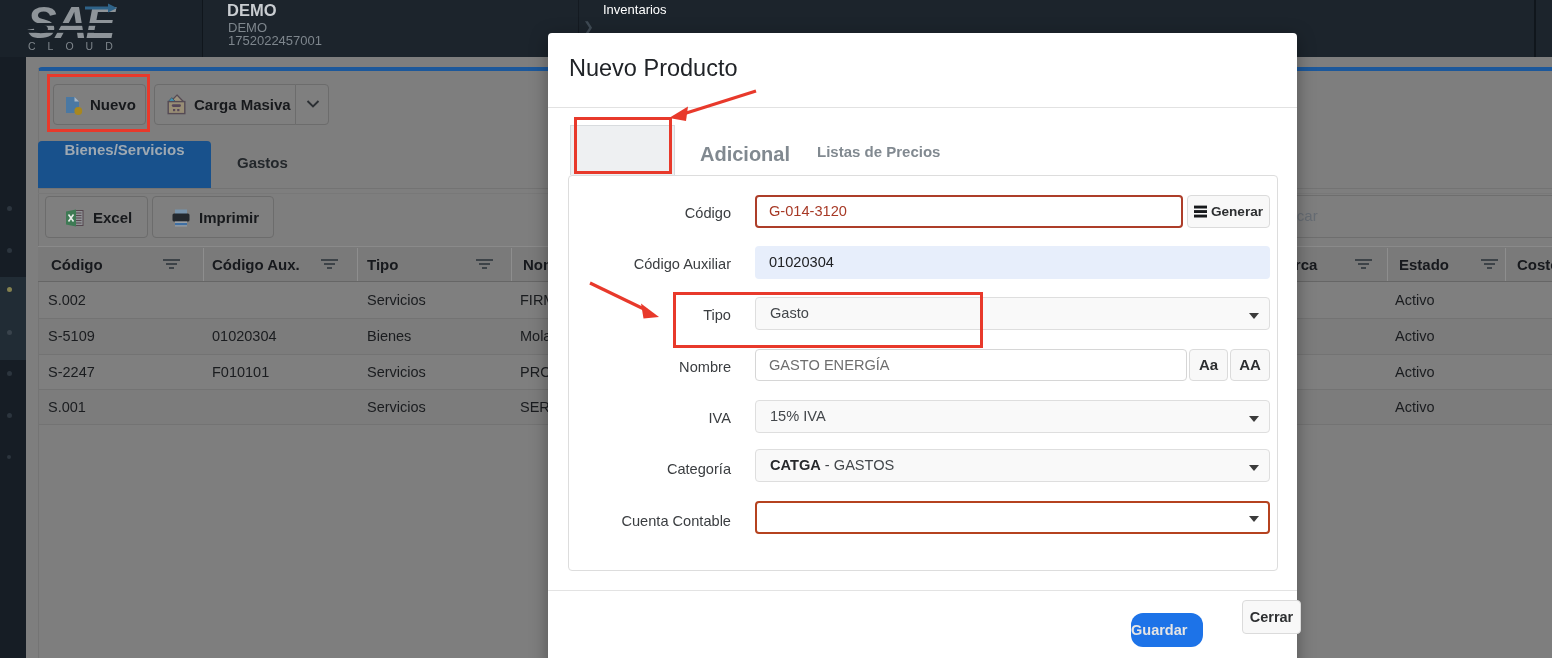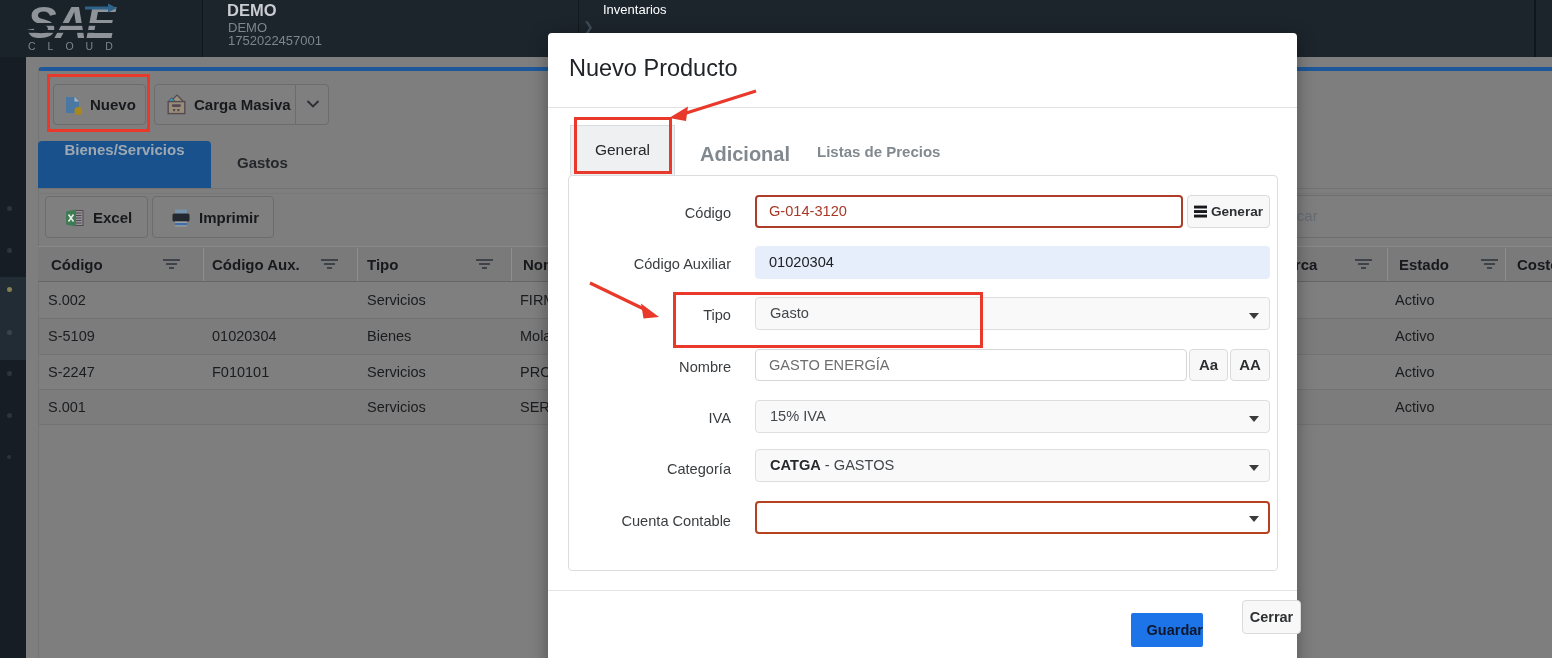--- a/index.html
+++ b/index.html
@@ -169,21 +169,20 @@
   <div class="cell" style="left:520px;top:399px;">SERVICIO</div>
   <div class="cell" style="left:1395px;top:399px;">Activo</div>
 
   <div class="abs" style="left:548px;top:33px;width:749px;height:640px;background:#ffffff;border-radius:4px;box-shadow:0 4px 18px rgba(0,0,0,0.35);"></div>
 
   <div class="abs" style="left:569px;top:55px;font-size:23.5px;color:#202327;">Nuevo Producto</div>
   <div class="abs" style="left:548px;top:107px;width:749px;height:1px;background:#e2e2e2;"></div>
 
   <div class="abs" style="left:568px;top:174.5px;width:710px;height:396px;border:1px solid #dddddd;border-radius:4px;box-sizing:border-box;"></div>
   <div class="abs" style="left:570px;top:125px;width:105px;height:50px;background:#eef0f2;border:1px solid #d8dbde;border-bottom:none;box-sizing:border-box;"></div>
-  <div class="abs" style="left:570px;top:125px;width:105px;height:50px;line-height:50px;text-align:center;font-size:15.5px;font-weight:500;color:#25282c;">General</div>
   <div class="abs" style="left:700px;top:143px;font-size:20px;font-weight:bold;color:#818990;">Adicional</div>
   <div class="abs" style="left:817px;top:143px;font-size:15px;font-weight:bold;color:#818990;">Listas de Precios</div>
 
   <div class="abs" style="left:574px;top:117px;width:98px;height:57px;border:3px solid #e8392b;box-sizing:border-box;"></div>
 
   <svg class="abs" style="left:660px;top:85px;" width="110" height="40" viewBox="0 0 110 40">
     <line x1="96" y1="6" x2="20" y2="30" stroke="#e8392b" stroke-width="3.2"></line>
     <polygon points="9,33 28,21.5 26,36" fill="#e8392b"></polygon>
   </svg>
 
@@ -230,16 +229,16 @@
       <div class="dtxt"><b style="color:#27292c;">CATGA</b> - GASTOS</div>
       <div class="caret"></div>
     </div>
 
   <div class="lbl" style="left:531px;top:513px;">Cuenta Contable</div>
   <div class="drop" style="top:501px;background:#fff;border:2px solid #b5421f;">
       <div class="caret" style="top:13px;right:9px;"></div>
     </div>
 
   <div class="abs" style="left:548px;top:590px;width:749px;height:1px;background:#e3e3e3;"></div>
-  <div class="abs" style="left:1131px;top:613px;width:72px;height:34px;background:#1d73e8;border-radius:2px;text-align:right;line-height:34px;font-size:14.5px;font-weight:bold;color:#0f172a;">Guardar</div>
+  <div class="abs" style="left:1131px;top:613px;width:72px;height:34px;background:#1d73e8;border-radius:12px;text-align:left;line-height:34px;font-size:14.5px;font-weight:bold;color:#e5e5e5;">Guardar</div>
   <div class="mbtn" style="left:1215px;top:600px;width:59px;height:34px;line-height:32px;font-size:14.5px;margin-left:27px;">Cerrar</div>
 
 </div>
 
 </body></html>

